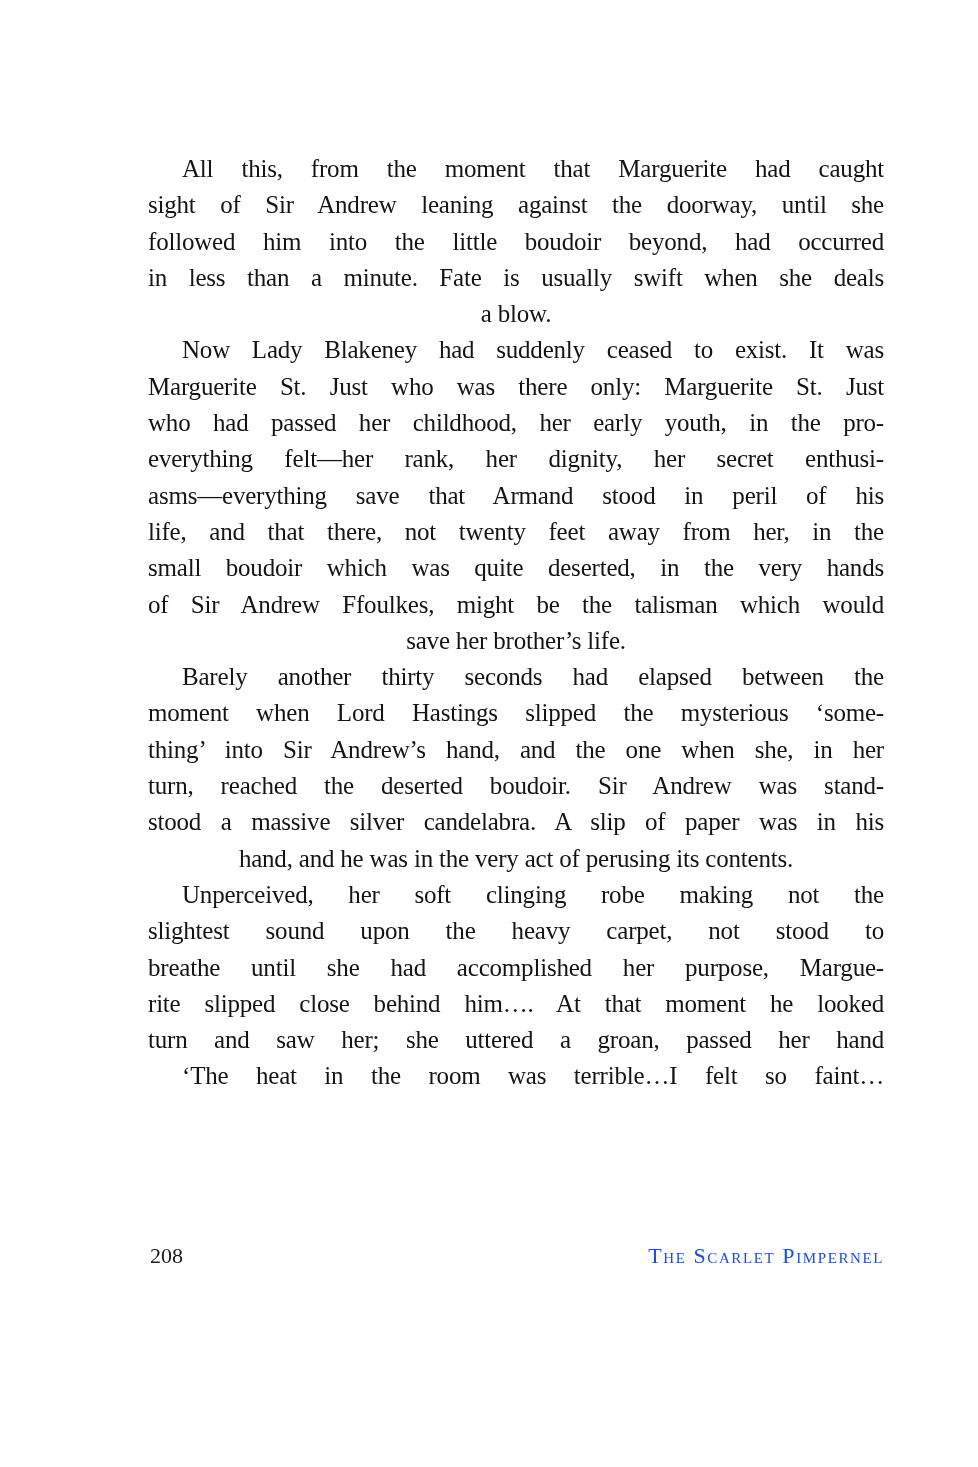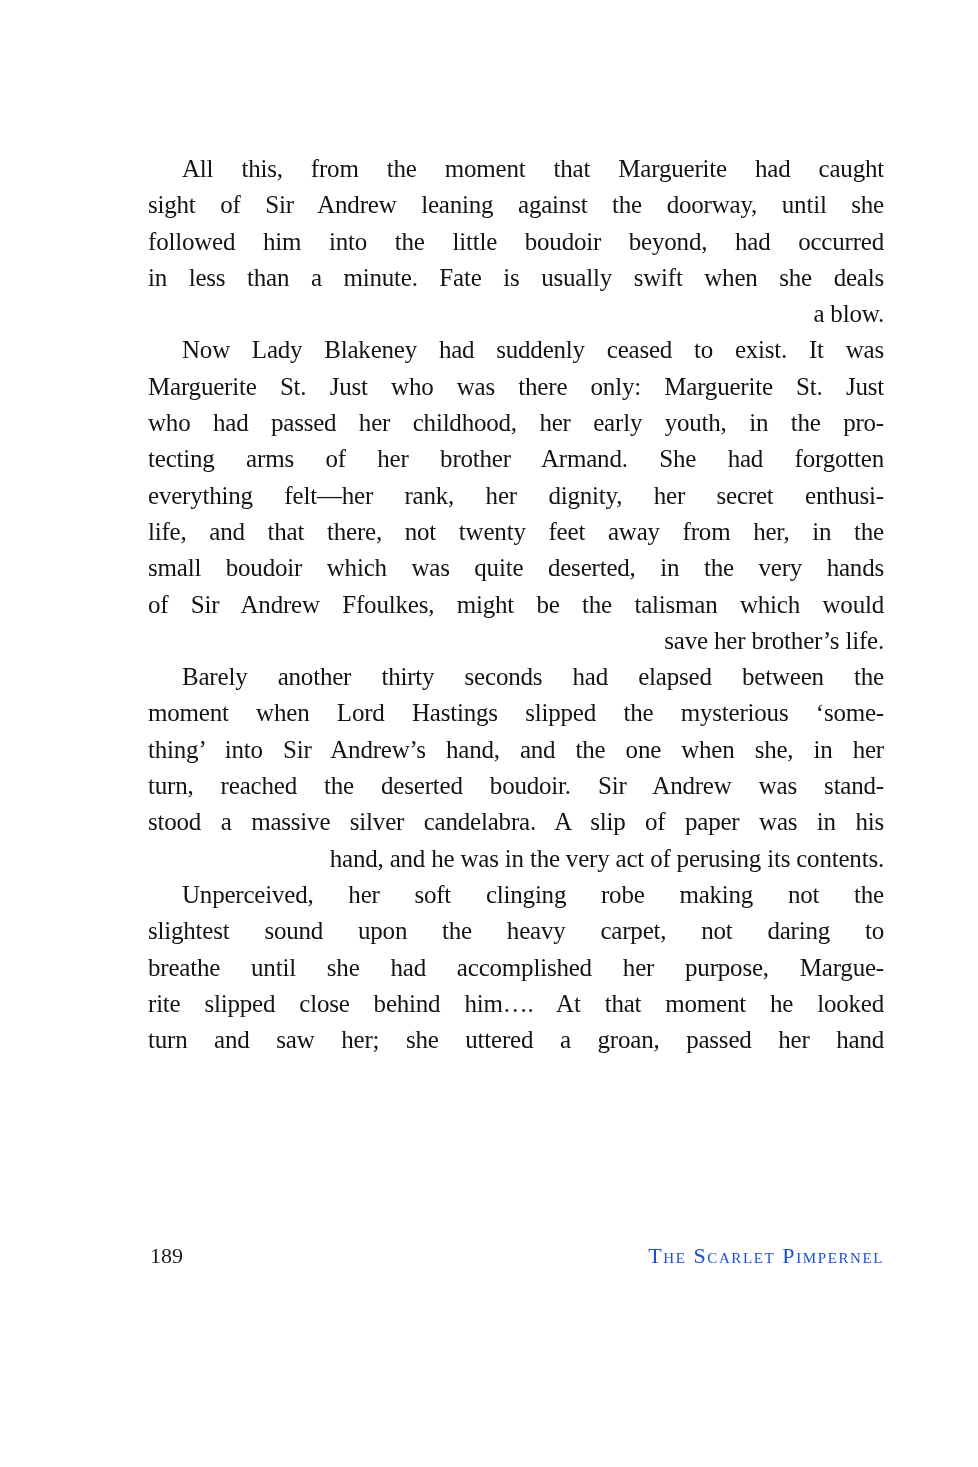--- a/index.html
+++ b/index.html
@@ -21,21 +21,21 @@
     font-size: 25px;
     letter-spacing: -0.2px;
     color: #141414;
   }
   .paragraph { margin: 0; }
   .line {
     height: 36.3px;
     line-height: 36.3px;
     overflow: hidden;
     white-space: nowrap;
-    text-align: right;
+    text-align: center;
   }
   .line.justify {
     white-space: normal;
     text-align: justify;
     text-align-last: justify;
   }
   .line.indent { text-indent: 34px; }
   .footer {
     position: absolute;
     left: 150px;
@@ -66,42 +66,45 @@
         <div class="line justify indent">All this, from the moment that Marguerite had caught</div>
         <div class="line justify">sight of Sir Andrew leaning against the doorway, until she</div>
         <div class="line justify">followed him into the little boudoir beyond, had occurred</div>
         <div class="line justify">in less than a minute. Fate is usually swift when she deals</div>
         <div class="line">a blow.</div>
       </div>
       <div class="paragraph">
         <div class="line justify indent">Now Lady Blakeney had suddenly ceased to exist. It was</div>
         <div class="line justify">Marguerite St. Just who was there only: Marguerite St. Just</div>
         <div class="line justify">who had passed her childhood, her early youth, in the pro-</div>
-        <div class="line justify">tecting arms of her brother Armand. She had forgotten</div>
         <div class="line justify">everything felt—her rank, her dignity, her secret enthusi-</div>
+        <div class="line justify">asms—everything save that Armand stood in peril of his</div>
         <div class="line justify">life, and that there, not twenty feet away from her, in the</div>
         <div class="line justify">small boudoir which was quite deserted, in the very hands</div>
         <div class="line justify">of Sir Andrew Ffoulkes, might be the talisman which would</div>
         <div class="line">save her brother’s life.</div>
       </div>
       <div class="paragraph">
         <div class="line justify indent">Barely another thirty seconds had elapsed between the</div>
         <div class="line justify">moment when Lord Hastings slipped the mysterious ‘some-</div>
         <div class="line justify">thing’ into Sir Andrew’s hand, and the one when she, in her</div>
         <div class="line justify">turn, reached the deserted boudoir. Sir Andrew was stand-</div>
         <div class="line justify">stood a massive silver candelabra. A slip of paper was in his</div>
         <div class="line">hand, and he was in the very act of perusing its contents.</div>
       </div>
       <div class="paragraph">
         <div class="line justify indent">Unperceived, her soft clinging robe making not the</div>
-        <div class="line justify">slightest sound upon the heavy carpet, not daring to</div>
+        <div class="line justify">slightest sound upon the heavy carpet, not stood to</div>
         <div class="line justify">breathe until she had accomplished her purpose, Margue-</div>
         <div class="line justify">rite slipped close behind him…. At that moment he looked</div>
         <div class="line justify">turn and saw her; she uttered a groan, passed her hand</div>
       </div>
+      <div class="paragraph">
+        <div class="line justify indent">‘The heat in the room was terrible…I felt so faint…</div>
+      </div>
     </div>
 
   <div class="footer">
-    <span class="page-number">189</span>
+    <span class="page-number">208</span>
     <span class="running-title">The Scarlet Pimpernel</span>
   </div>
 
 </div>
 
 </body></html>

